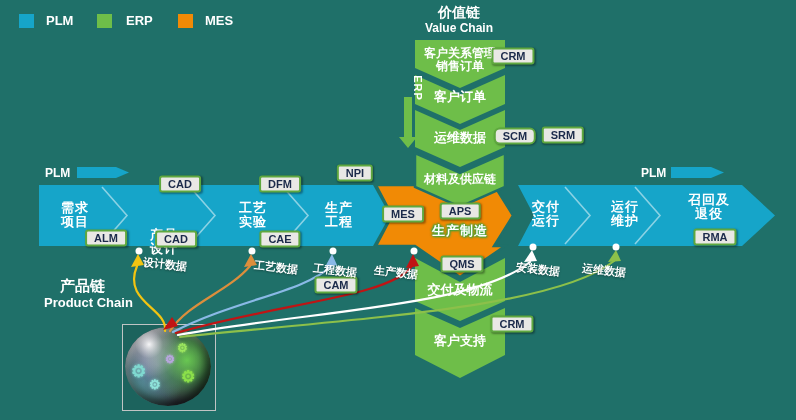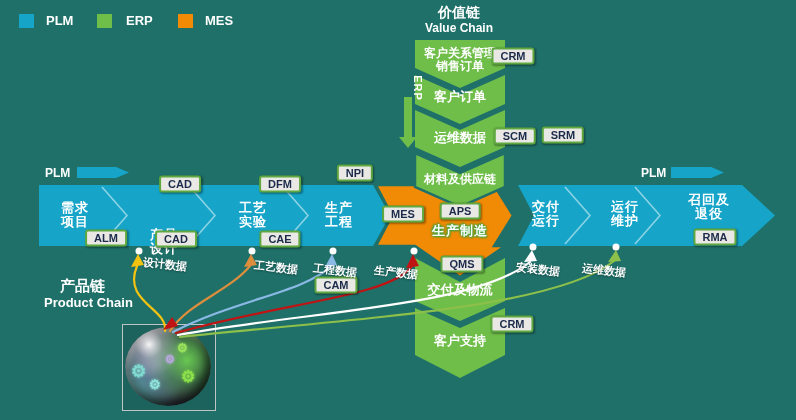--- a/index.html
+++ b/index.html
@@ -154,21 +154,21 @@
   <div class="seg" style="left:625px;top:200px;">
     <div>运行</div>
       <div>维护</div>
     </div>
   <div class="seg" style="left:709px;top:193px;">
     <div>召回及</div>
       <div>退役</div>
     </div>
 
   <div class="badge" style="left:513px;top:56px;">CRM</div>
-  <div class="badge" style="left:515px;top:136px;">SCM</div>
+  <div class="badge" style="left:515px;top:136px;border-radius:6px;">SCM</div>
   <div class="badge" style="left:563px;top:135px;">SRM</div>
   <div class="badge" style="left:180px;top:184px;">CAD</div>
   <div class="badge" style="left:280px;top:184px;">DFM</div>
   <div class="badge" style="left:355px;top:173px;">NPI</div>
   <div class="badge" style="left:106px;top:238px;">ALM</div>
   <div class="badge" style="left:176px;top:239px;">CAD</div>
   <div class="badge" style="left:280px;top:239px;">CAE</div>
   <div class="badge" style="left:336px;top:239px;margin-top:46px;">CAM</div>
   <div class="badge" style="left:715px;top:237px;">RMA</div>
   <div class="badge" style="left:403px;top:214px;">MES</div>

